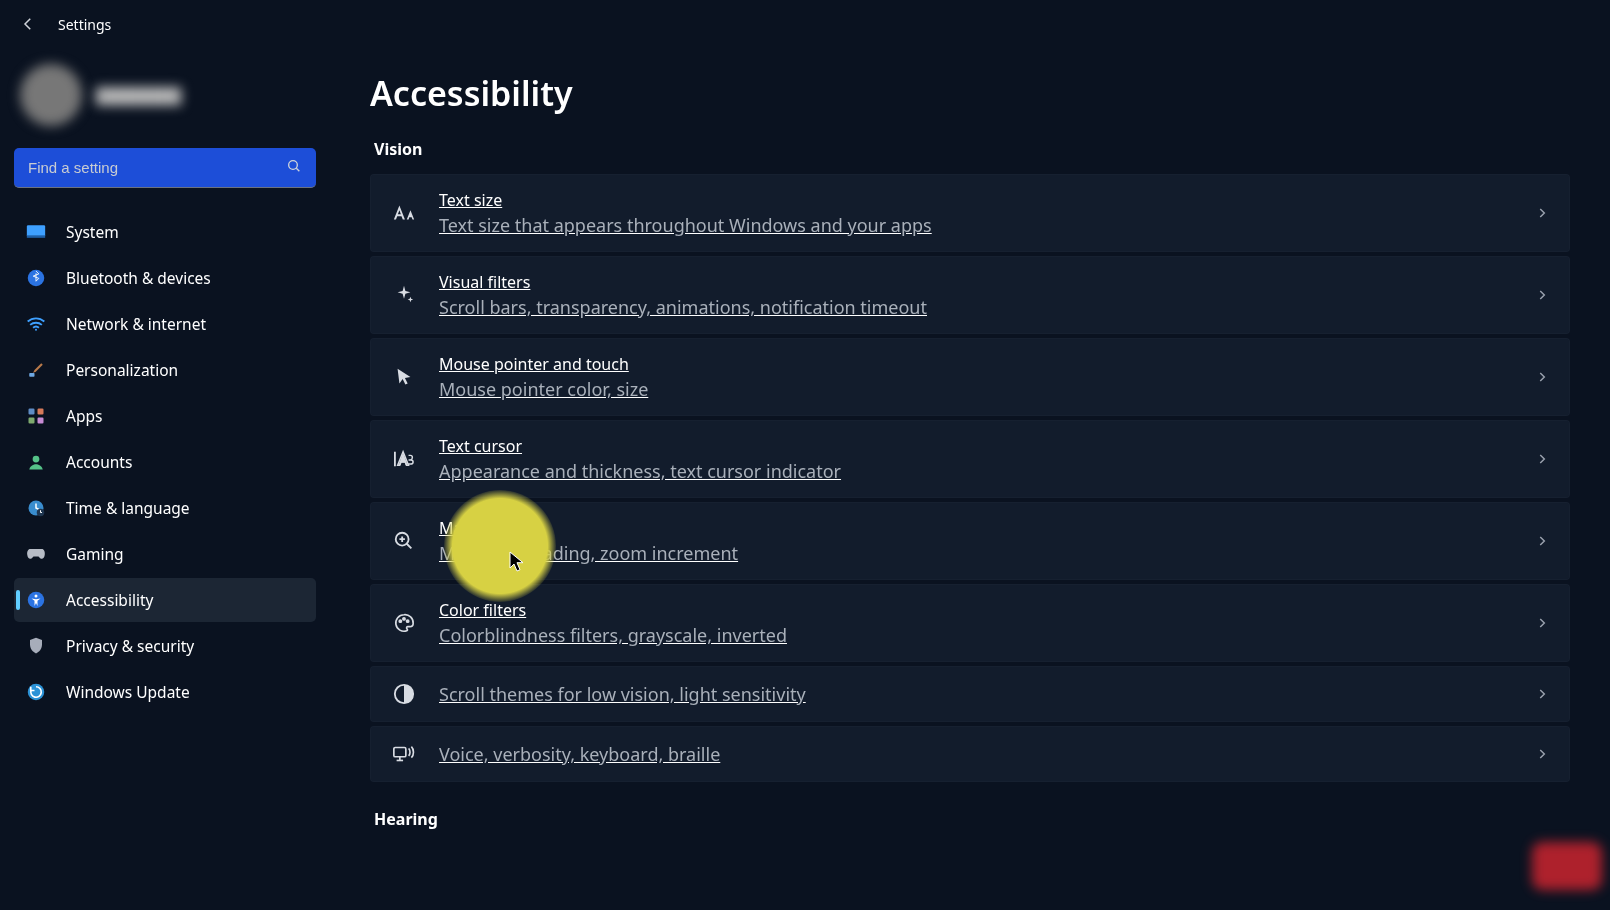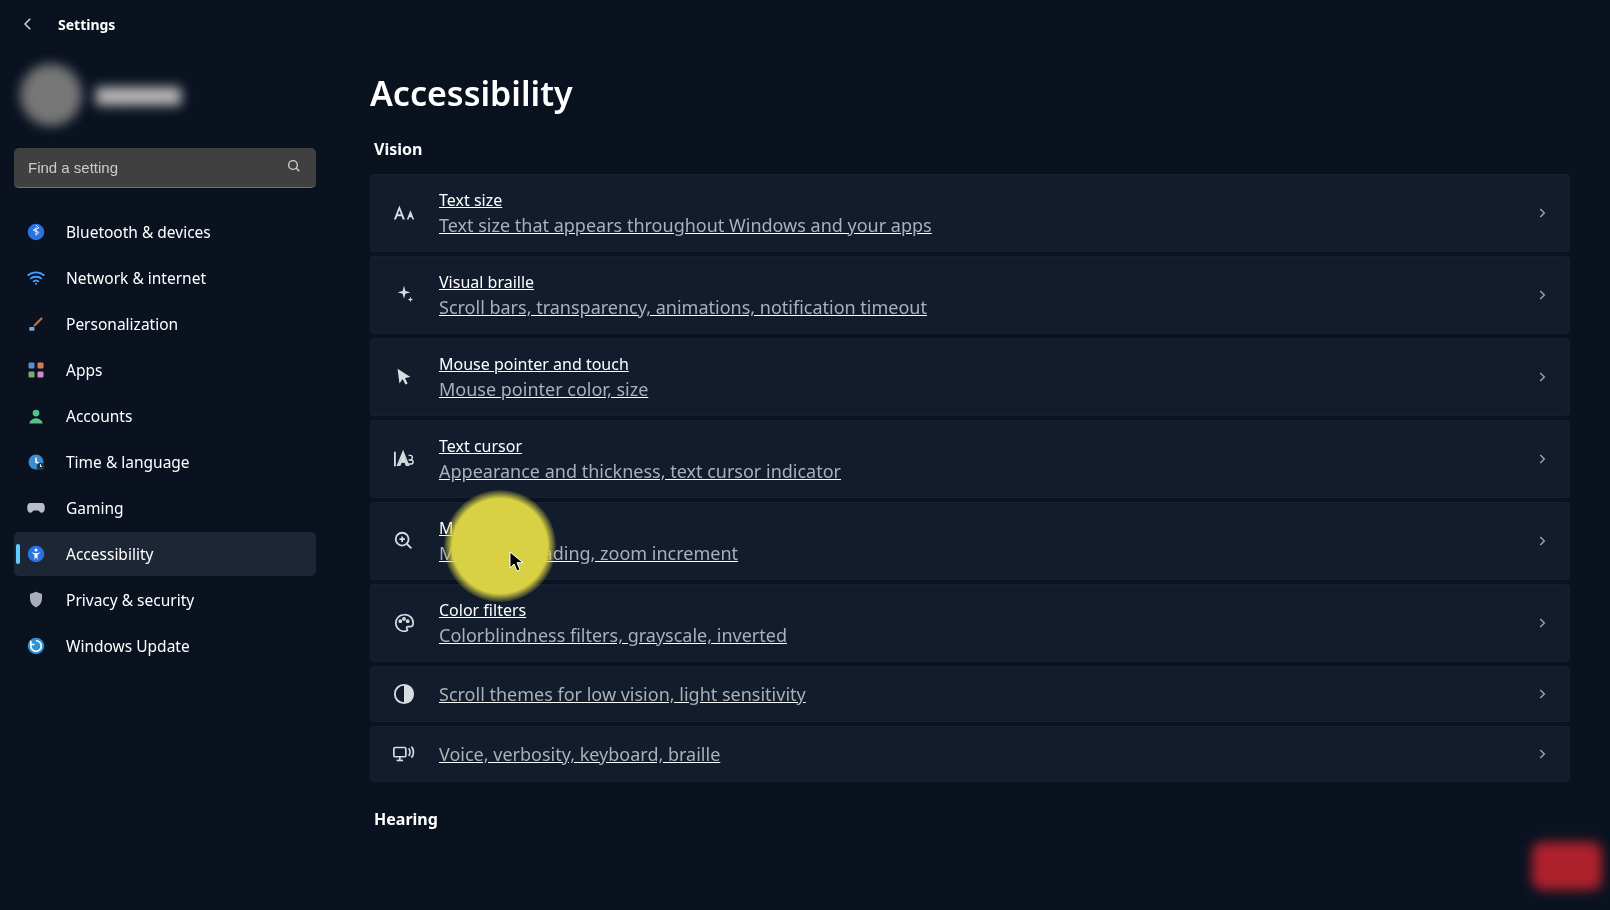--- a/index.html
+++ b/index.html
@@ -22,21 +22,21 @@
   .back-arrow {
     width: 20px;
     height: 20px;
     display: flex;
     align-items: center;
     justify-content: center;
     cursor: pointer;
   }
   .app-title {
     font-size: 14px;
-    font-weight: 700;
+    font-weight: 400;
   }
   .layout {
     display: flex;
     height: calc(100% - 48px);
   }
   .sidebar {
     width: 330px;
     padding: 12px 14px 0 14px;
     display: flex;
     flex-direction: column;
@@ -65,21 +65,21 @@
   .search {
     position: relative;
     margin-bottom: 22px;
   }
   .search input {
     width: 100%;
     height: 40px;
     border: none;
     border-bottom: 1px solid #6b7280;
     border-radius: 5px;
-    background: #404040;
+    background: #1d4ed8;
     color: #d1d5db;
     font-size: 15px;
     padding: 0 44px 0 14px;
     outline: none;
   }
   .search input::placeholder { color: #c8ccd2; }
   .search .search-icon {
     position: absolute;
     right: 14px;
     top: 50%;
@@ -226,20 +226,29 @@
         <svg width="16" height="16" viewBox="0 0 24 24" fill="none" stroke="#cfd3da" stroke-width="2">
           <circle cx="10.5" cy="10.5" r="6.5"></circle>
             <path d="M20 20l-4.5-4.5"></path>
         </svg>
       </span>
     </div>
 
     <div class="nav">
       <div class="nav-item">
         <span class="nav-icon">
+          <svg width="20" height="16" viewBox="0 0 24 18">
+              <rect x="1" y="1" width="22" height="14" rx="1.5" fill="#3ea0ff"></rect>
+              <rect x="1" y="13" width="22" height="3" fill="#1f5fa6"></rect>
+            </svg>
+        </span>
+        <span>System</span>
+      </div>
+      <div class="nav-item">
+        <span class="nav-icon">
           <svg width="18" height="18" viewBox="0 0 24 24">
               <circle cx="12" cy="12" r="11" fill="#2b73e2"></circle>
               <path d="M12 5v14l5-5-10-4 10-4-5-5" fill="none" stroke="#fff" stroke-width="1.6" stroke-linejoin="round" transform="translate(0 2) scale(0.75) translate(4 0)"></path>
             </svg>
         </span>
         <span>Bluetooth &amp; devices</span>
       </div>
       <div class="nav-item">
         <span class="nav-icon">
           <svg width="20" height="16" viewBox="0 0 24 18" fill="none" stroke="#3ea0ff" stroke-width="2.2">
@@ -351,21 +360,21 @@
     </div>
 
     <div class="card">
       <span class="card-icon">
         <svg width="22" height="22" viewBox="0 0 24 24" fill="#d8dce3">
             <path d="M12 2l1.5 5.5L19 9l-5.5 1.5L12 16l-1.5-5.5L5 9l5.5-1.5z"></path>
             <path d="M19 14l.8 2.2L22 17l-2.2.8L19 20l-.8-2.2L16 17l2.2-.8z"></path>
           </svg>
       </span>
       <div class="card-text">
-        <div class="card-title">Visual braille</div>
+        <div class="card-title">Visual filters</div>
         <div class="card-sub">Scroll bars, transparency, animations, notification timeout</div>
       </div>
       <svg class="chevron" viewBox="0 0 24 24" fill="none" stroke="#9aa1ae" stroke-width="2.5">
           <path d="M9 5l7 7-7 7"></path>
         </svg>
     </div>
 
     <div class="card">
       <span class="card-icon">
         <svg width="22" height="22" viewBox="0 0 24 24" fill="#d8dce3">

